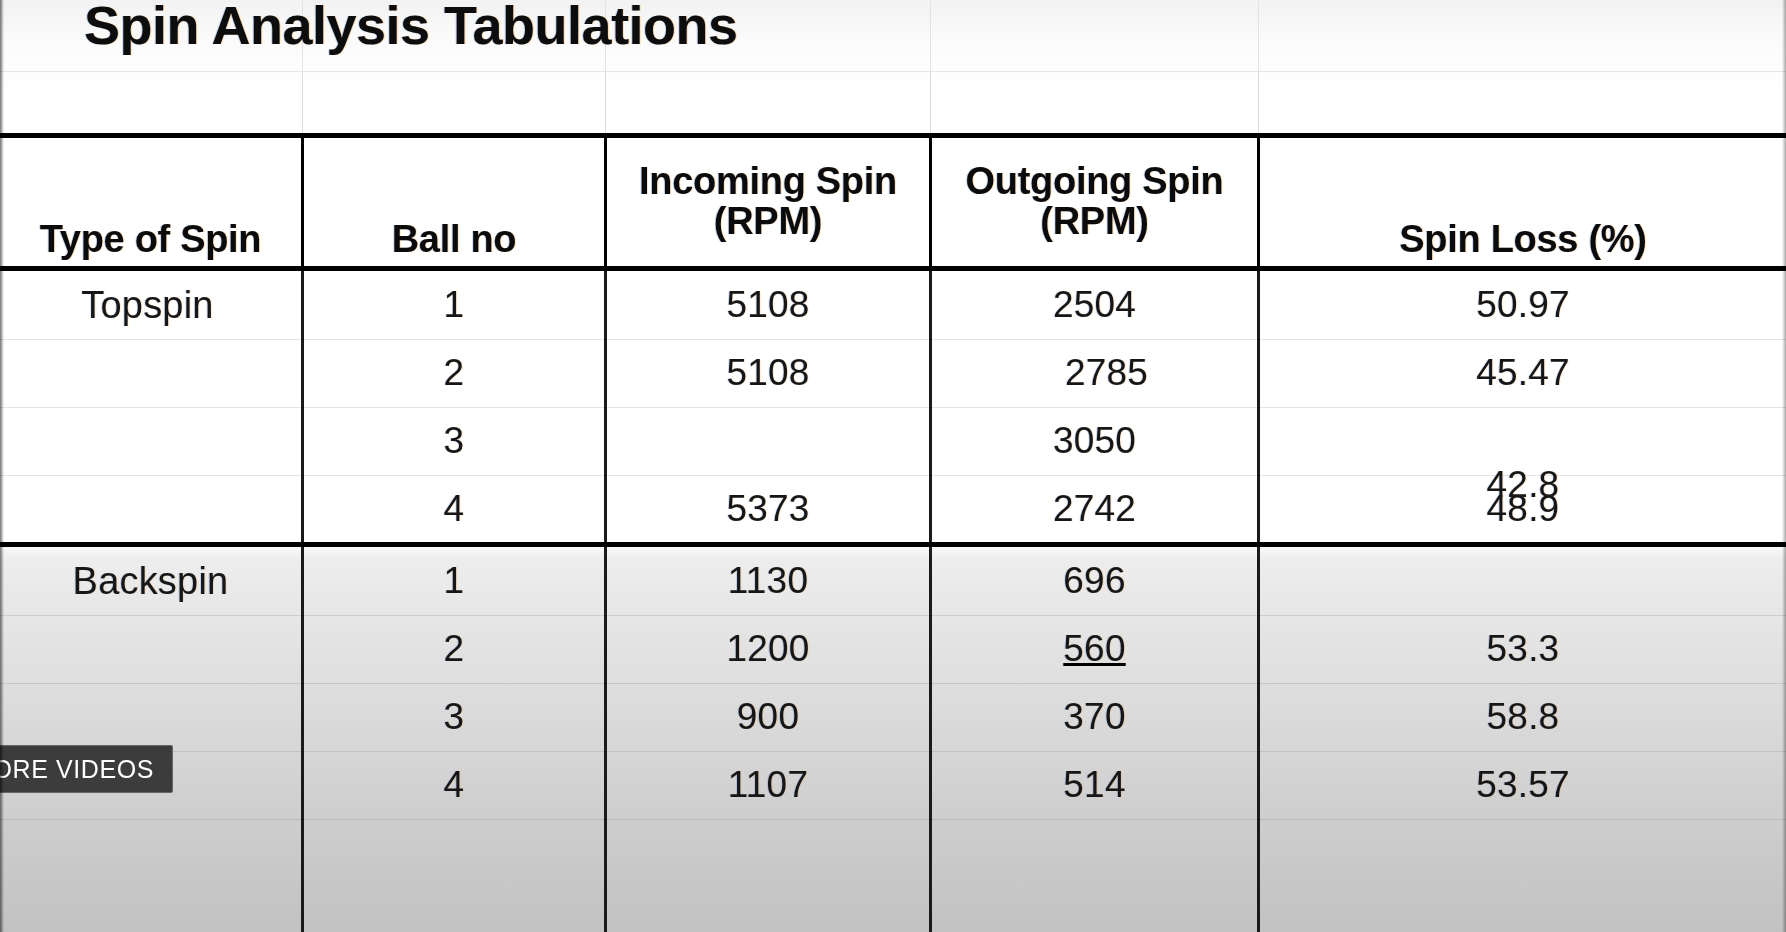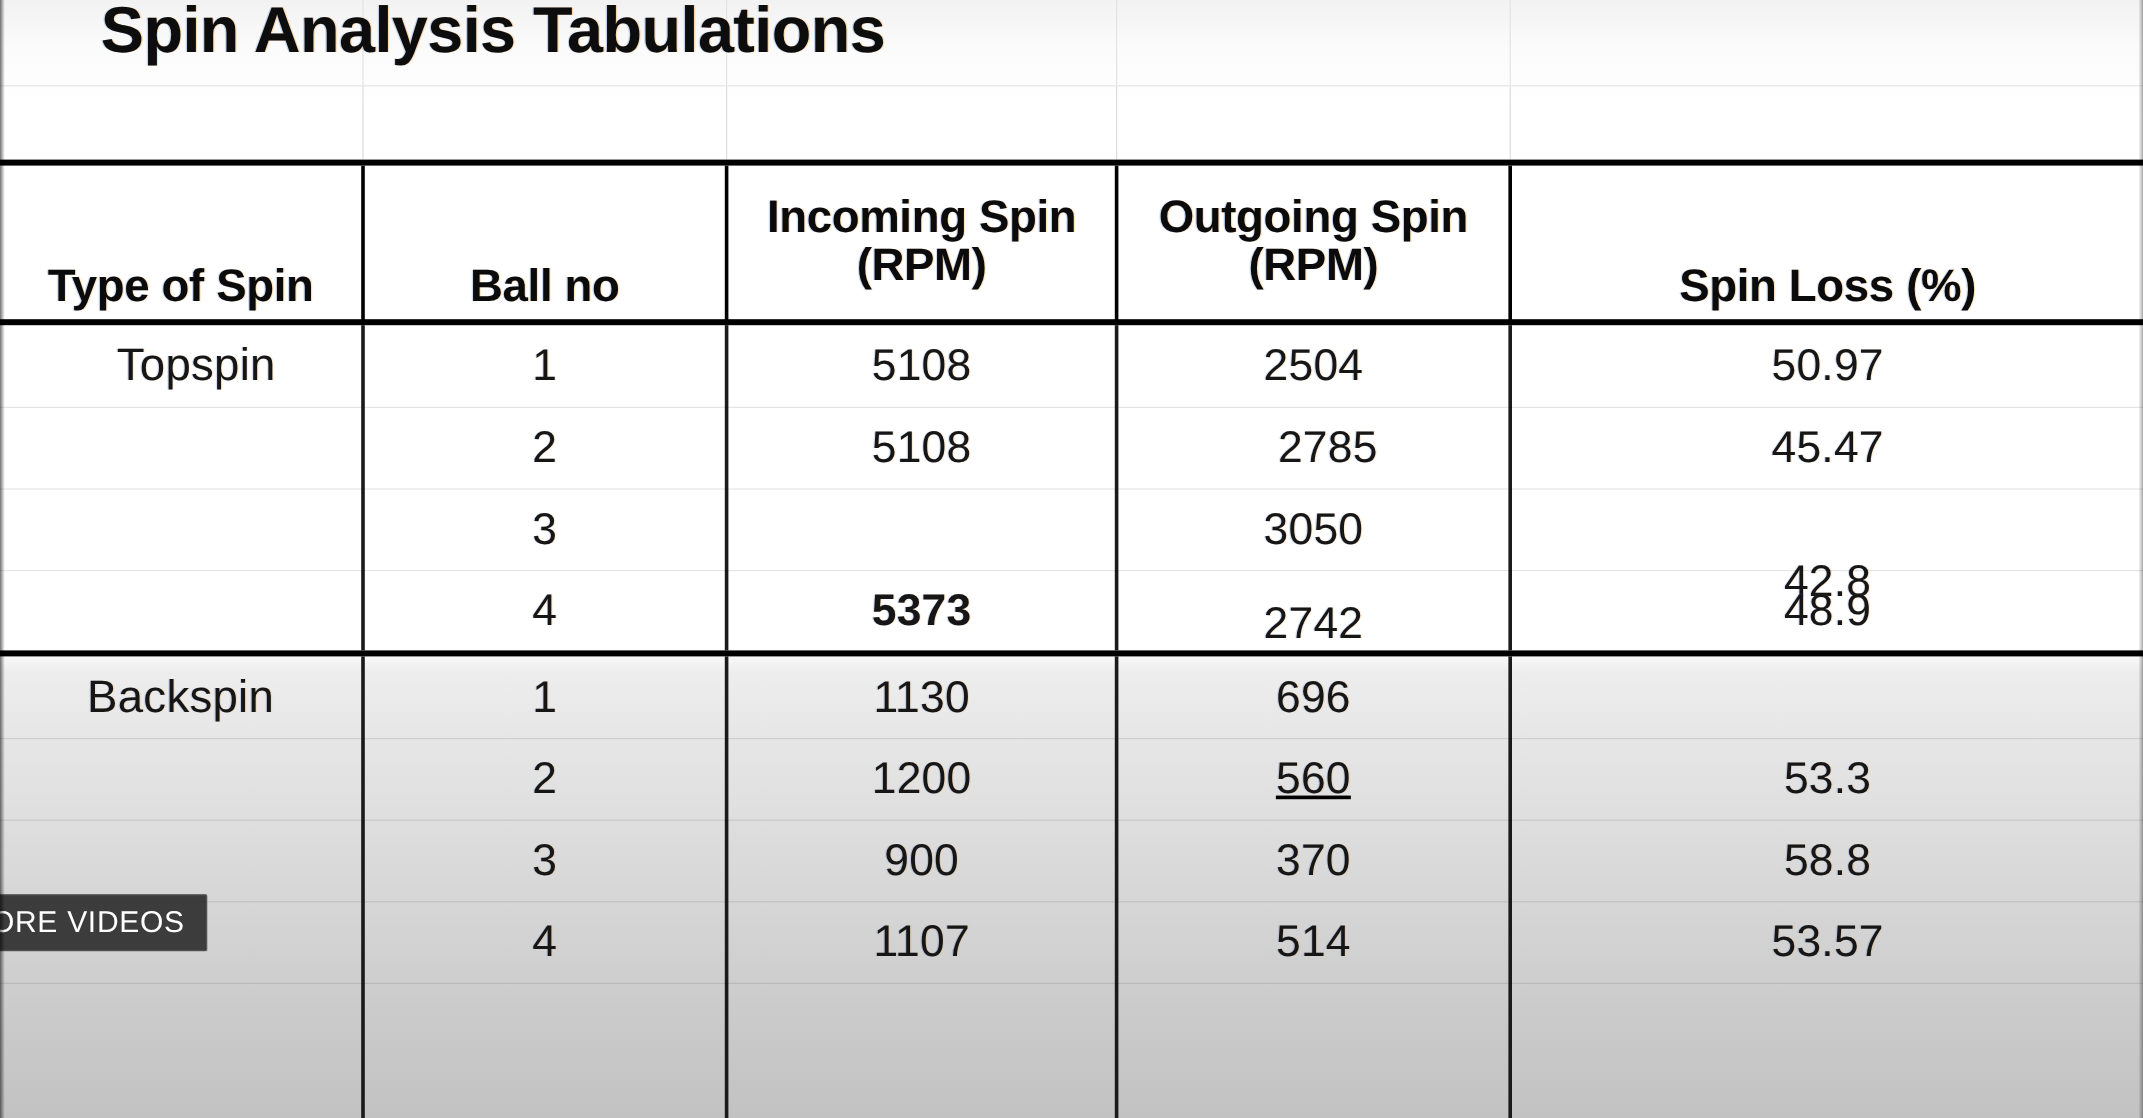--- a/index.html
+++ b/index.html
@@ -244,21 +244,21 @@
   <div class="data-band" id="band-topspin" style="top:271px;height:271px;">
     <div class="vline" style="left:301px;height:271px;"></div>
     <div class="vline" style="left:604px;height:271px;"></div>
     <div class="vline" style="left:929px;height:271px;"></div>
     <div class="vline" style="left:1257px;height:271px;"></div>
 
     <div class="hline" style="top:68px;"></div>
     <div class="hline" style="top:136px;"></div>
     <div class="hline" style="top:204px;"></div>
 
-    <div class="cell label" style="left:16px;top:0px;width:295px;">
+    <div class="cell label" style="left:0px;top:0px;width:295px;">
       <span>Topspin</span>
     </div>
     <div class="cell" style="left:304px;top:0px;width:300px;">
       <span>1</span>
     </div>
     <div class="cell" style="left:607px;top:0px;width:322px;">
       <span>5108</span>
     </div>
     <div class="cell" style="left:932px;top:0px;width:325px;">
       <span>2504</span>
@@ -286,24 +286,24 @@
     <div class="cell" style="left:932px;top:136px;width:325px;">
       <span>3050</span>
     </div>
     <div class="cell" style="left:1260px;top:136px;width:526px;margin-top:44px;">
       <span>42.8</span>
     </div>
 
     <div class="cell" style="left:304px;top:204px;width:300px;">
       <span>4</span>
     </div>
-    <div class="cell" style="left:607px;top:204px;width:322px;font-weight:bold;">
+    <div class="cell" style="left:607px;top:204px;width:322px;">
       <span>5373</span>
     </div>
-    <div class="cell" style="left:932px;top:204px;width:325px;margin-top:11px;">
+    <div class="cell" style="left:932px;top:204px;width:325px;">
       <span>2742</span>
     </div>
     <div class="cell" style="left:1260px;top:204px;width:526px;">
       <span>48.9</span>
     </div>
   </div>
 
   <div class="thick-rule" style="top:542px;"></div>
 
   <div class="data-band" id="band-backspin" style="top:547px;height:385px;">

